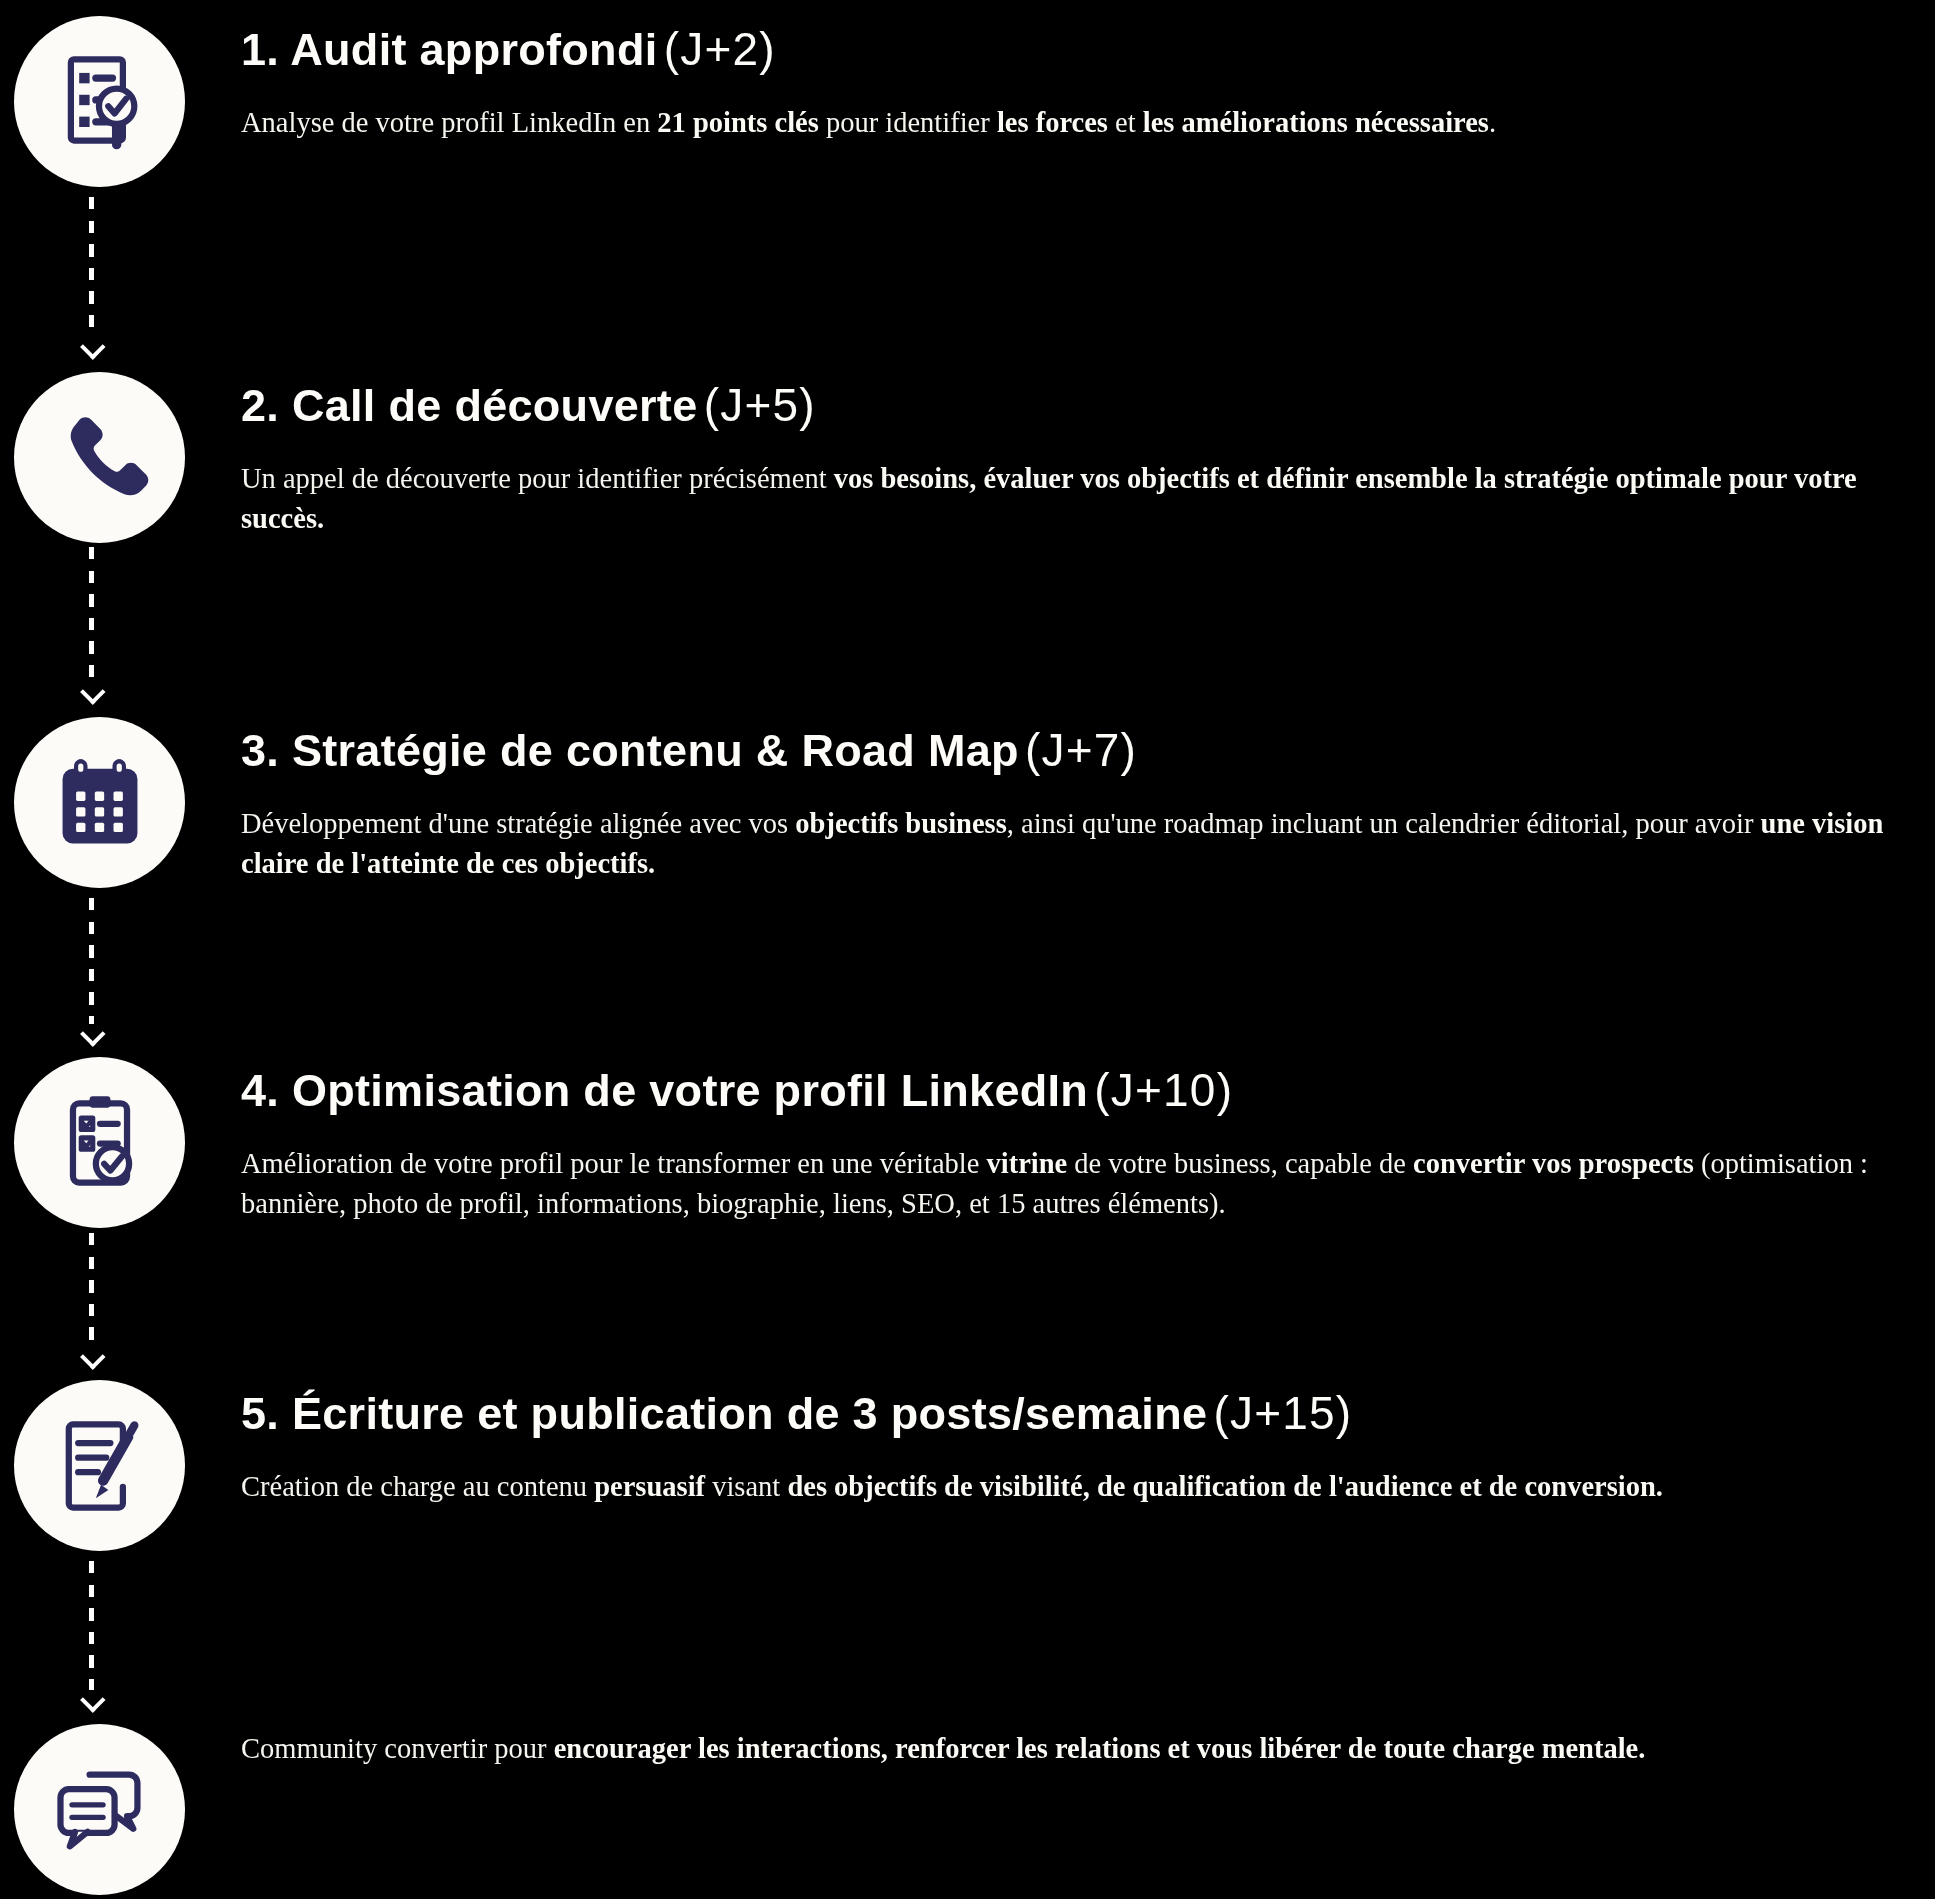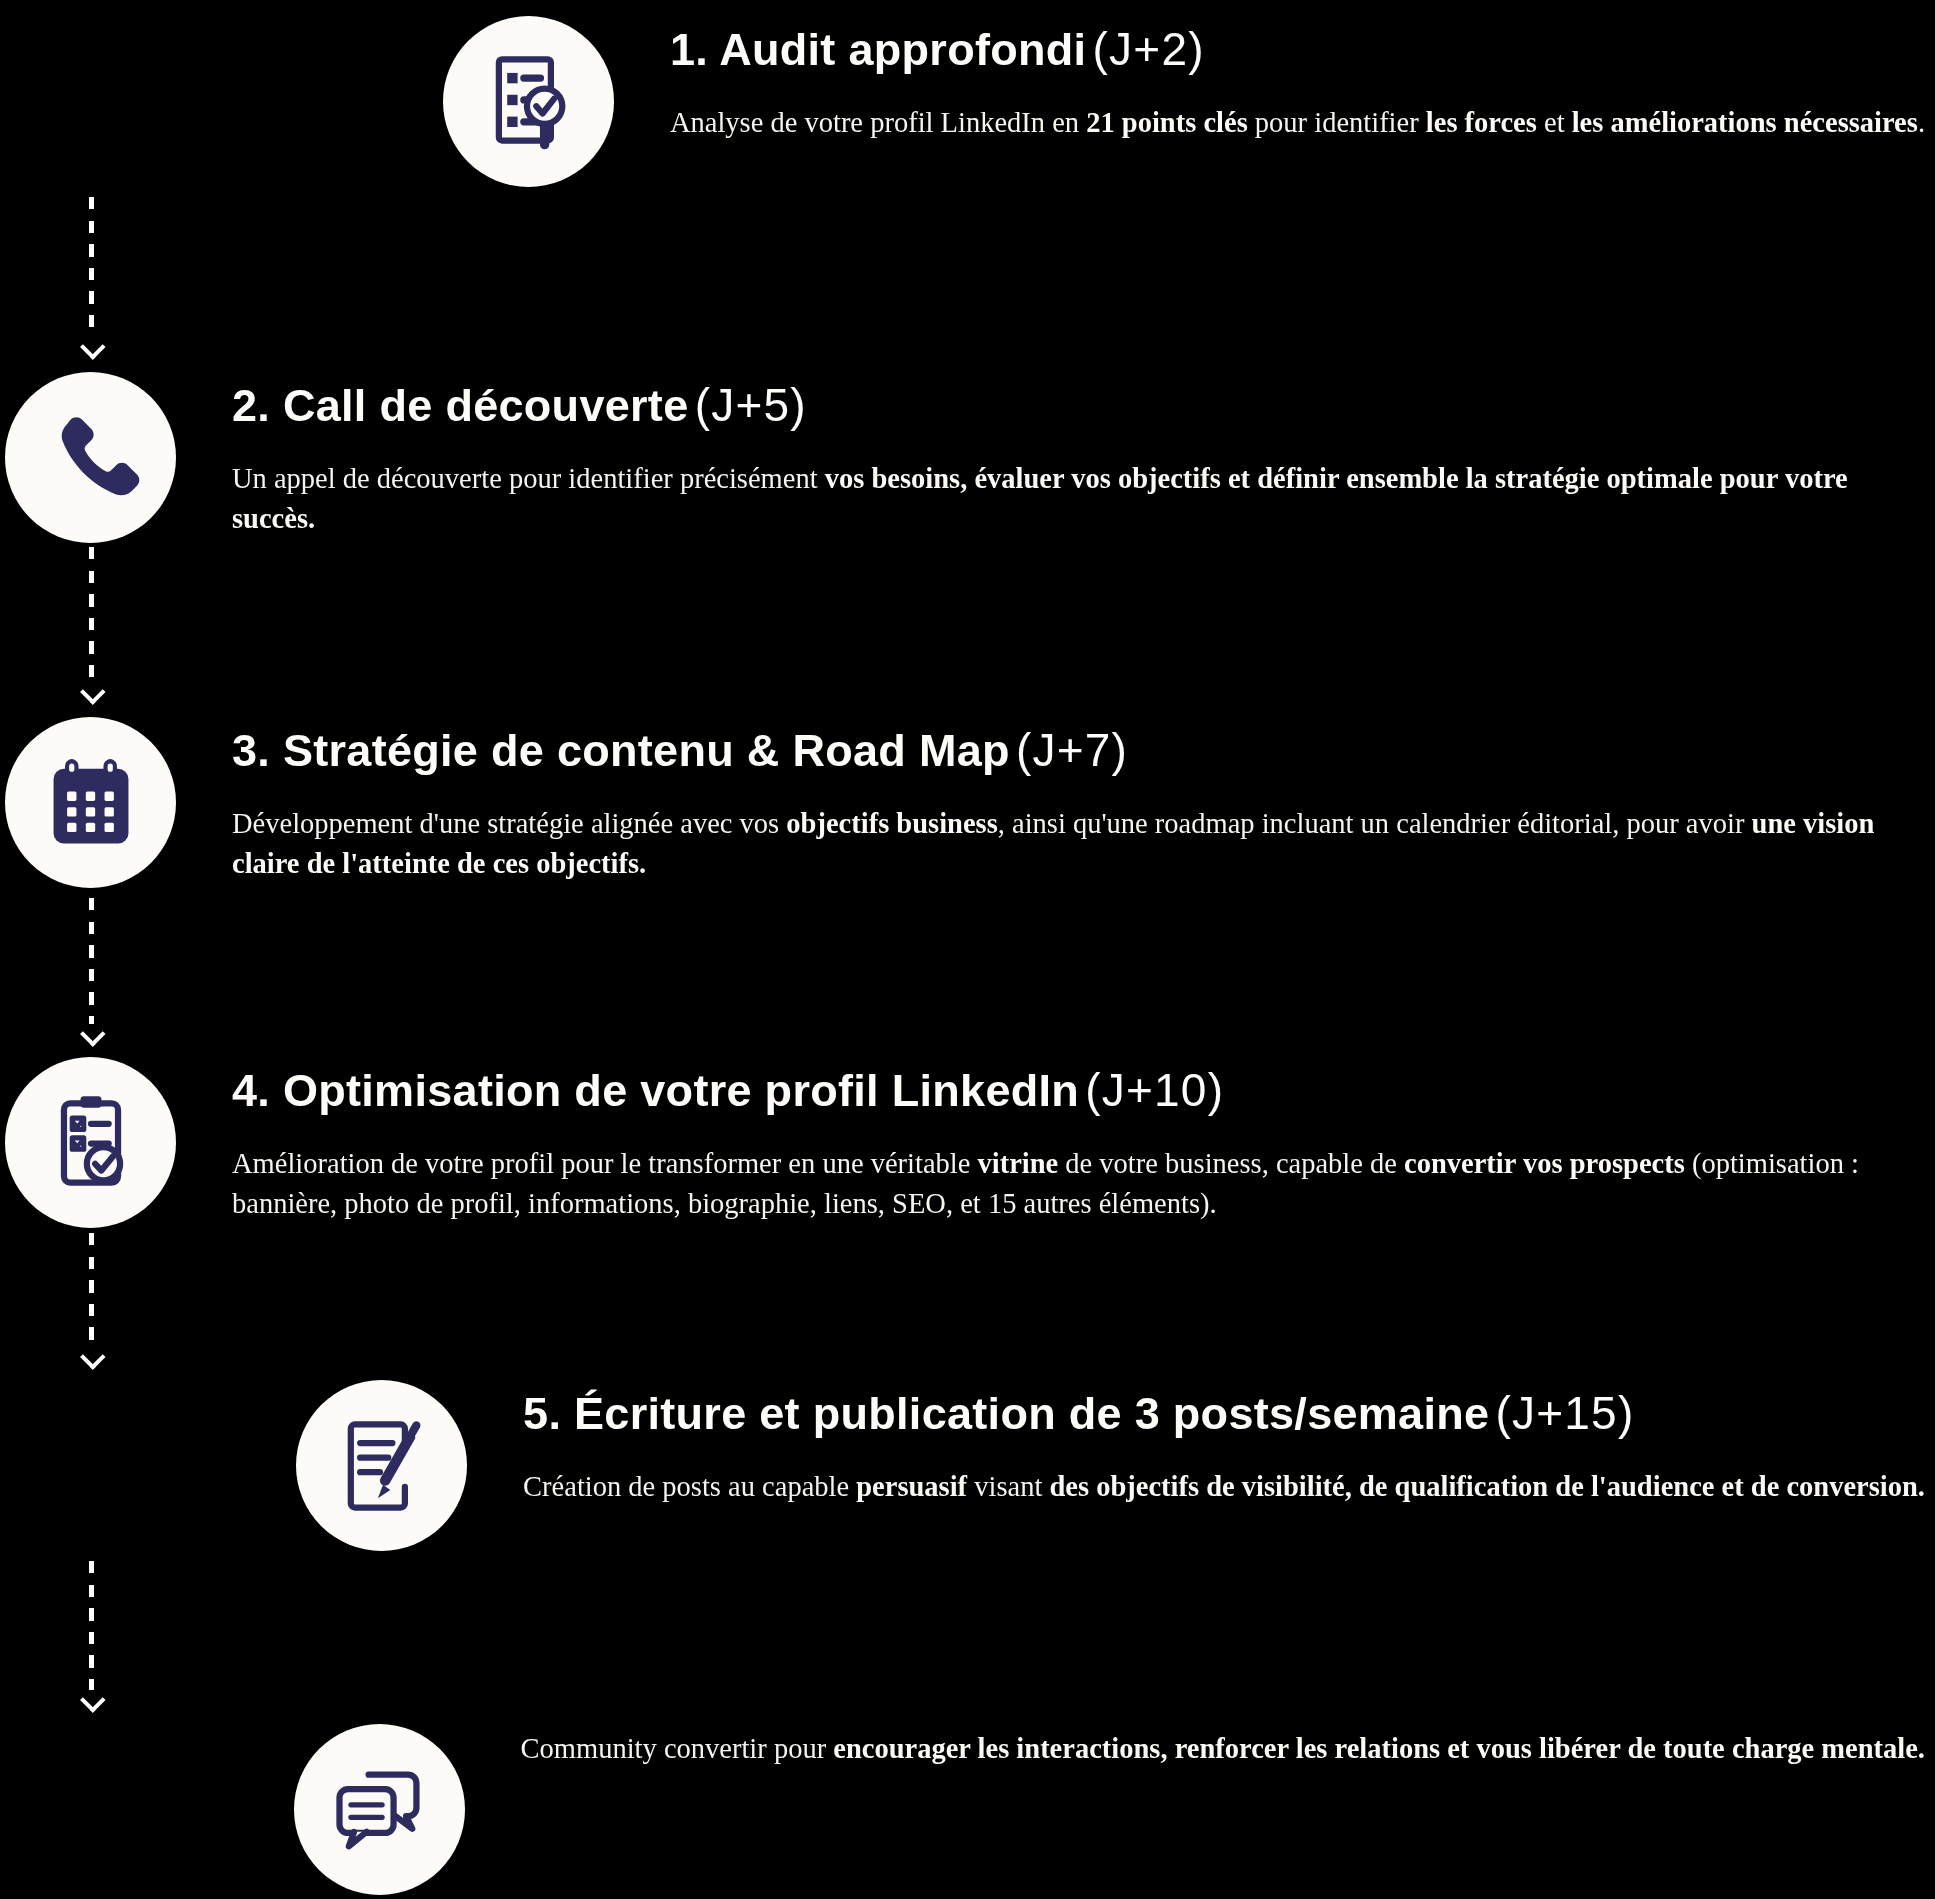--- a/index.html
+++ b/index.html
@@ -1,18 +1,18 @@
 <!DOCTYPE html>
 <html style="font-size:10px"><head>
 <meta charset="utf-8">
 <style>
   html,body{margin:0;padding:0;background:#000;}
   body{width:1936px;height:1899px;position:relative;overflow:hidden;
        font-family:"Liberation Sans","DejaVu Sans",sans-serif;color:#f8f6f0;}
-  .step{position:absolute;left:3px;display:flex;align-items:flex-start;width:1922px;justify-content:flex-end;}
+  .step{position:absolute;left:14px;display:flex;align-items:flex-start;width:1922px;}
   .badge{flex:0 0 171px;width:171px;height:171px;border-radius:50%;background:#fcfbf7;
          display:flex;align-items:center;justify-content:center;}
   .badge svg{width:104px;height:104px;display:block;}
   .content{margin-left:56px;padding-top:5px;max-width:1693px;}
   h2.title{margin:0 0 25px 0;font-size:45px;line-height:56px;font-weight:800;
            letter-spacing:0.3px;color:#fdfcf8;}
   h2 .tag{font-weight:400;font-size:46px;letter-spacing:1.2px;margin-left:6.2px;color:#fdfcf8;}
   p.desc{margin:0;font-size:28.5px;line-height:40px;font-weight:400;color:#f6f4ee;font-family:Liberation Serif, serif;}
   p.desc b{font-weight:700;color:#fbfaf5;}
   .s1{top:15.5px}.s2{top:372px}.s3{top:717px}.s4{top:1057px}.s5{top:1380px}.s6{top:1724px}
@@ -135,21 +135,21 @@
       <line x1="29" y1="28" x2="60" y2="28"></line>
       <line x1="29" y1="42" x2="56" y2="42"></line>
       <line x1="29" y1="56" x2="48" y2="56"></line>
       <line x1="77" y1="22" x2="53" y2="64" stroke-width="10"></line>
       <path d="M51 68 L46 81 L58 73 Z" fill="#2e2c5f" stroke="none"></path>
       <line x1="79" y1="18" x2="83" y2="11" stroke-width="8"></line>
     </svg>
   </div>
   <div class="content">
     <h2 class="title"><span>5. Écriture et publication de 3 posts/semaine</span><span class="tag">(J+15)</span></h2>
-    <p class="desc"><span>Création de posts au capable </span><b>persuasif</b><span> visant </span><b>des objectifs de visibilité, de qualification de l'audience et de conversion.</b></p>
+    <p class="desc"><span>Création de charge au contenu </span><b>persuasif</b><span> visant </span><b>des objectifs de visibilité, de qualification de l'audience et de conversion.</b></p>
   </div>
 </section>
 
 <div class="connector c5">
     <span class="dash"></span>
     <span class="head"></span>
   </div>
 
 <section class="step s6">
   <div class="badge">

